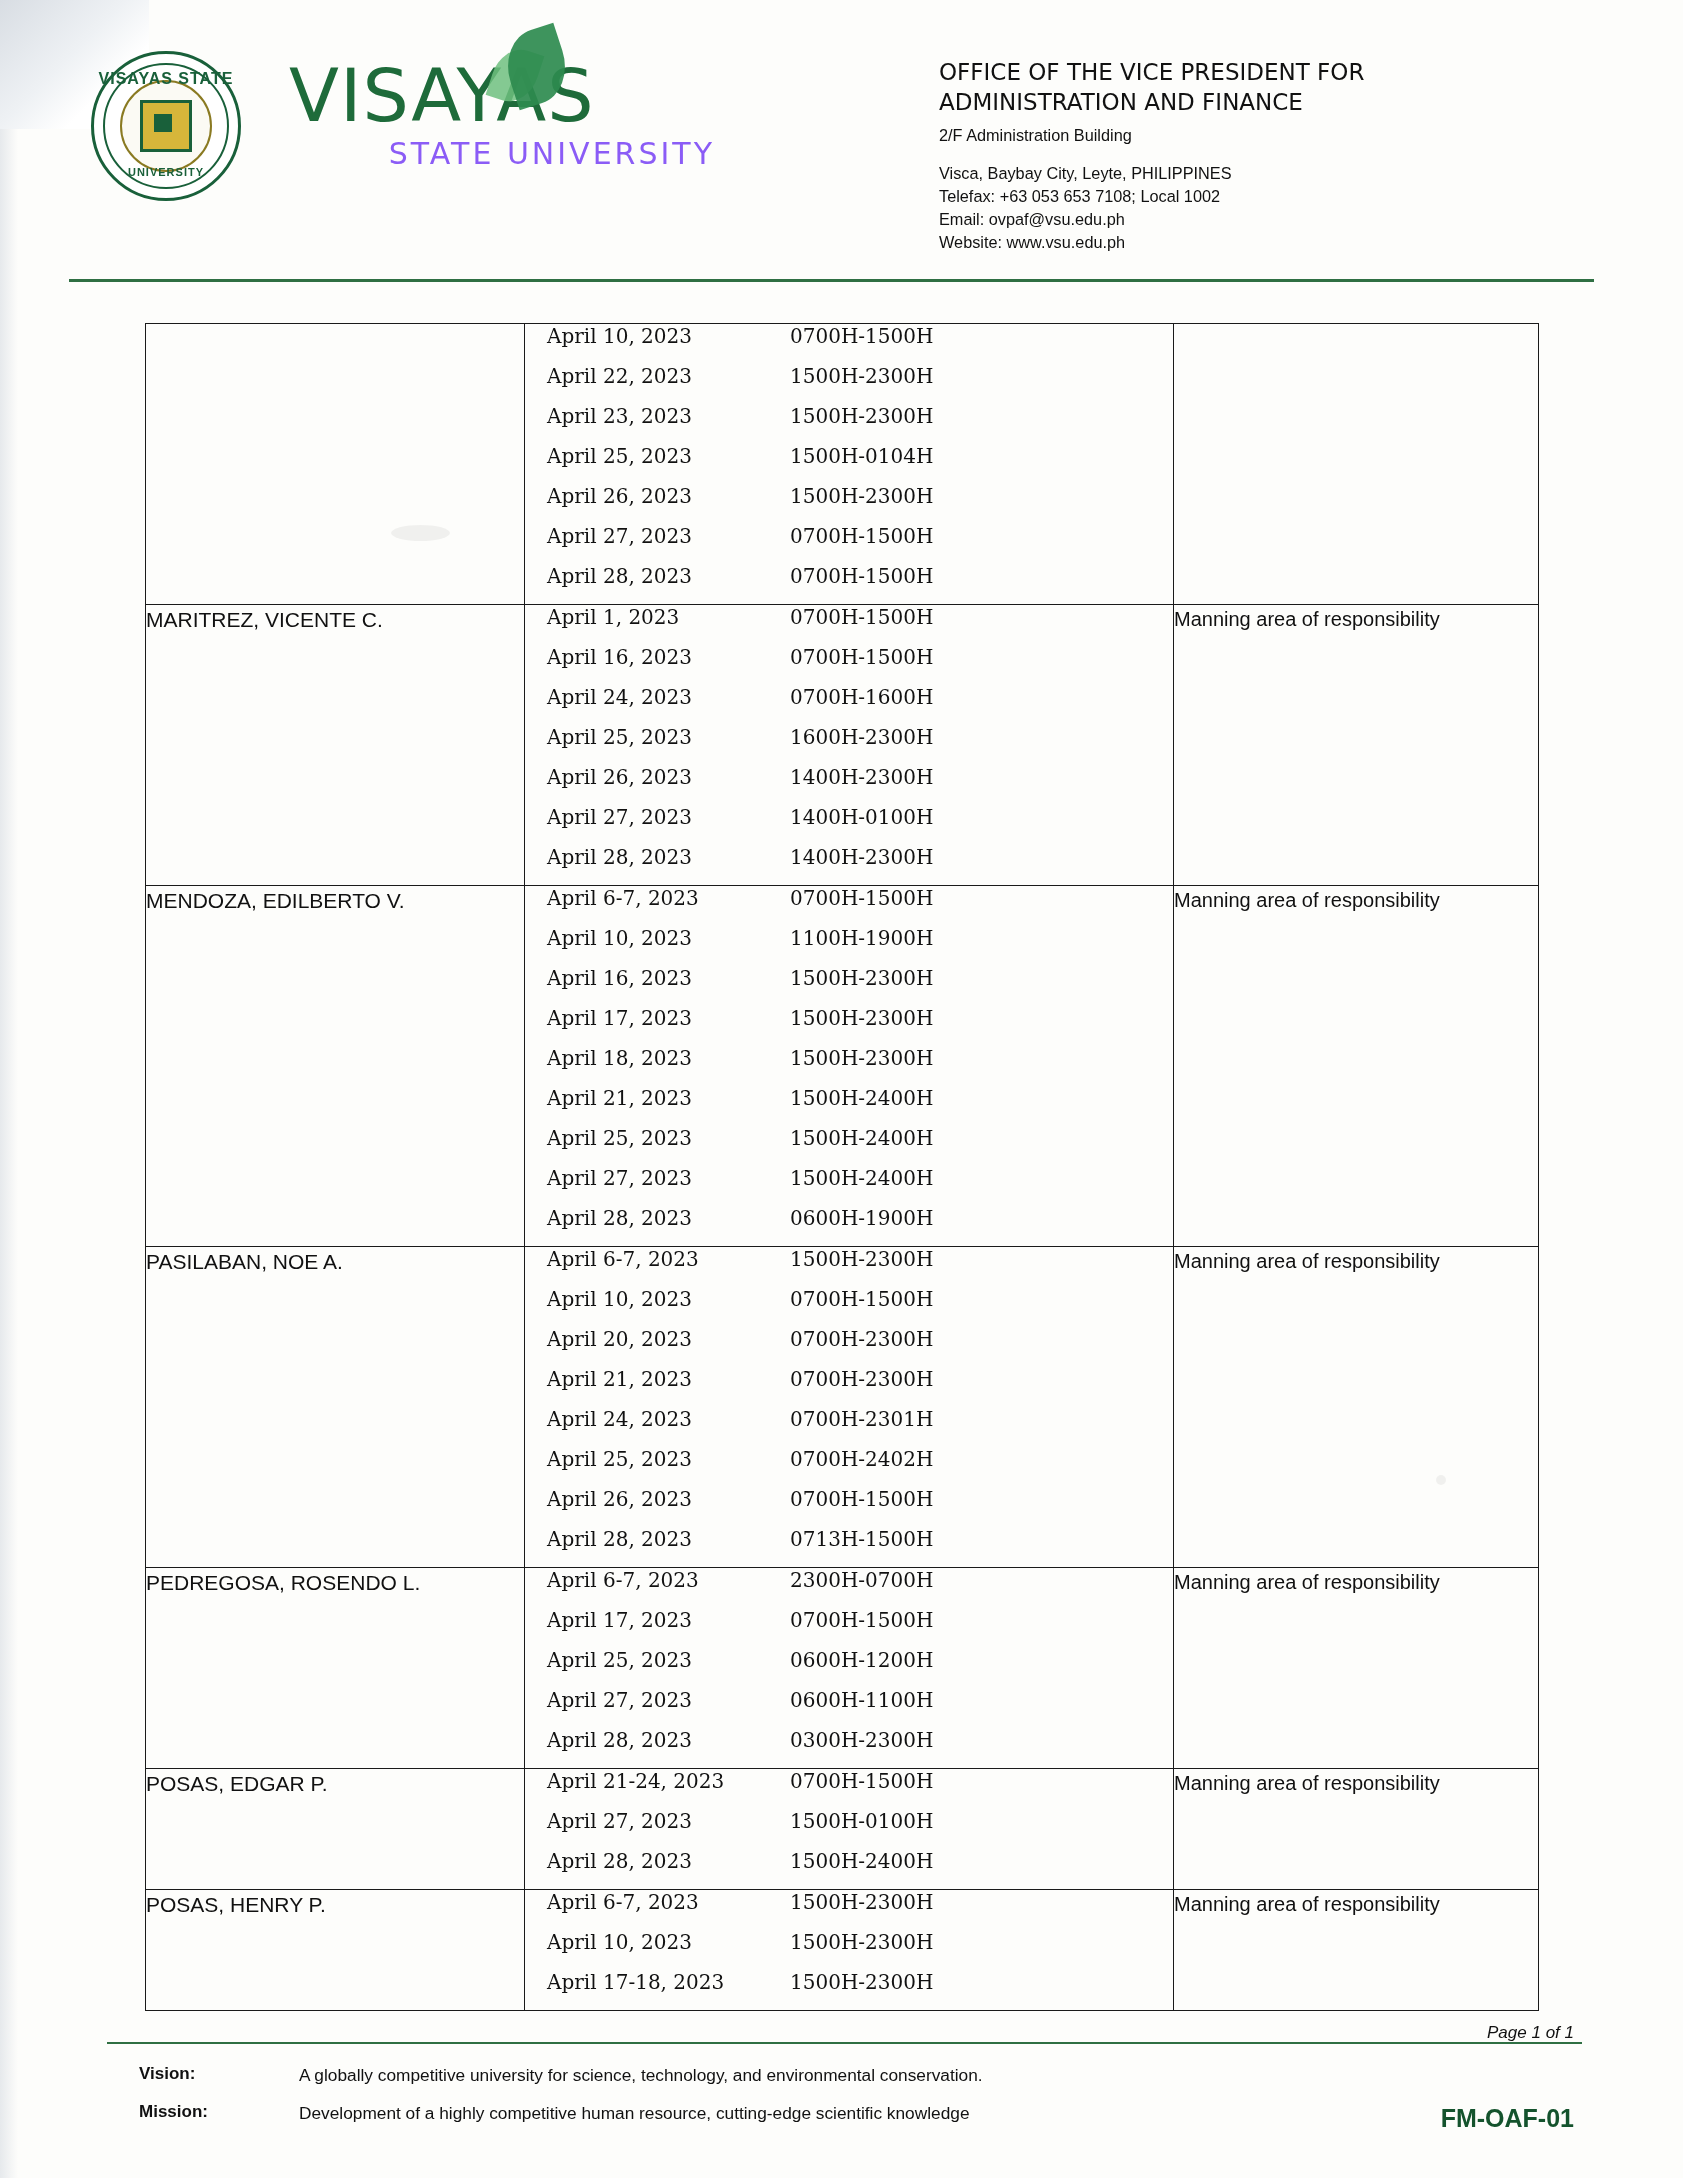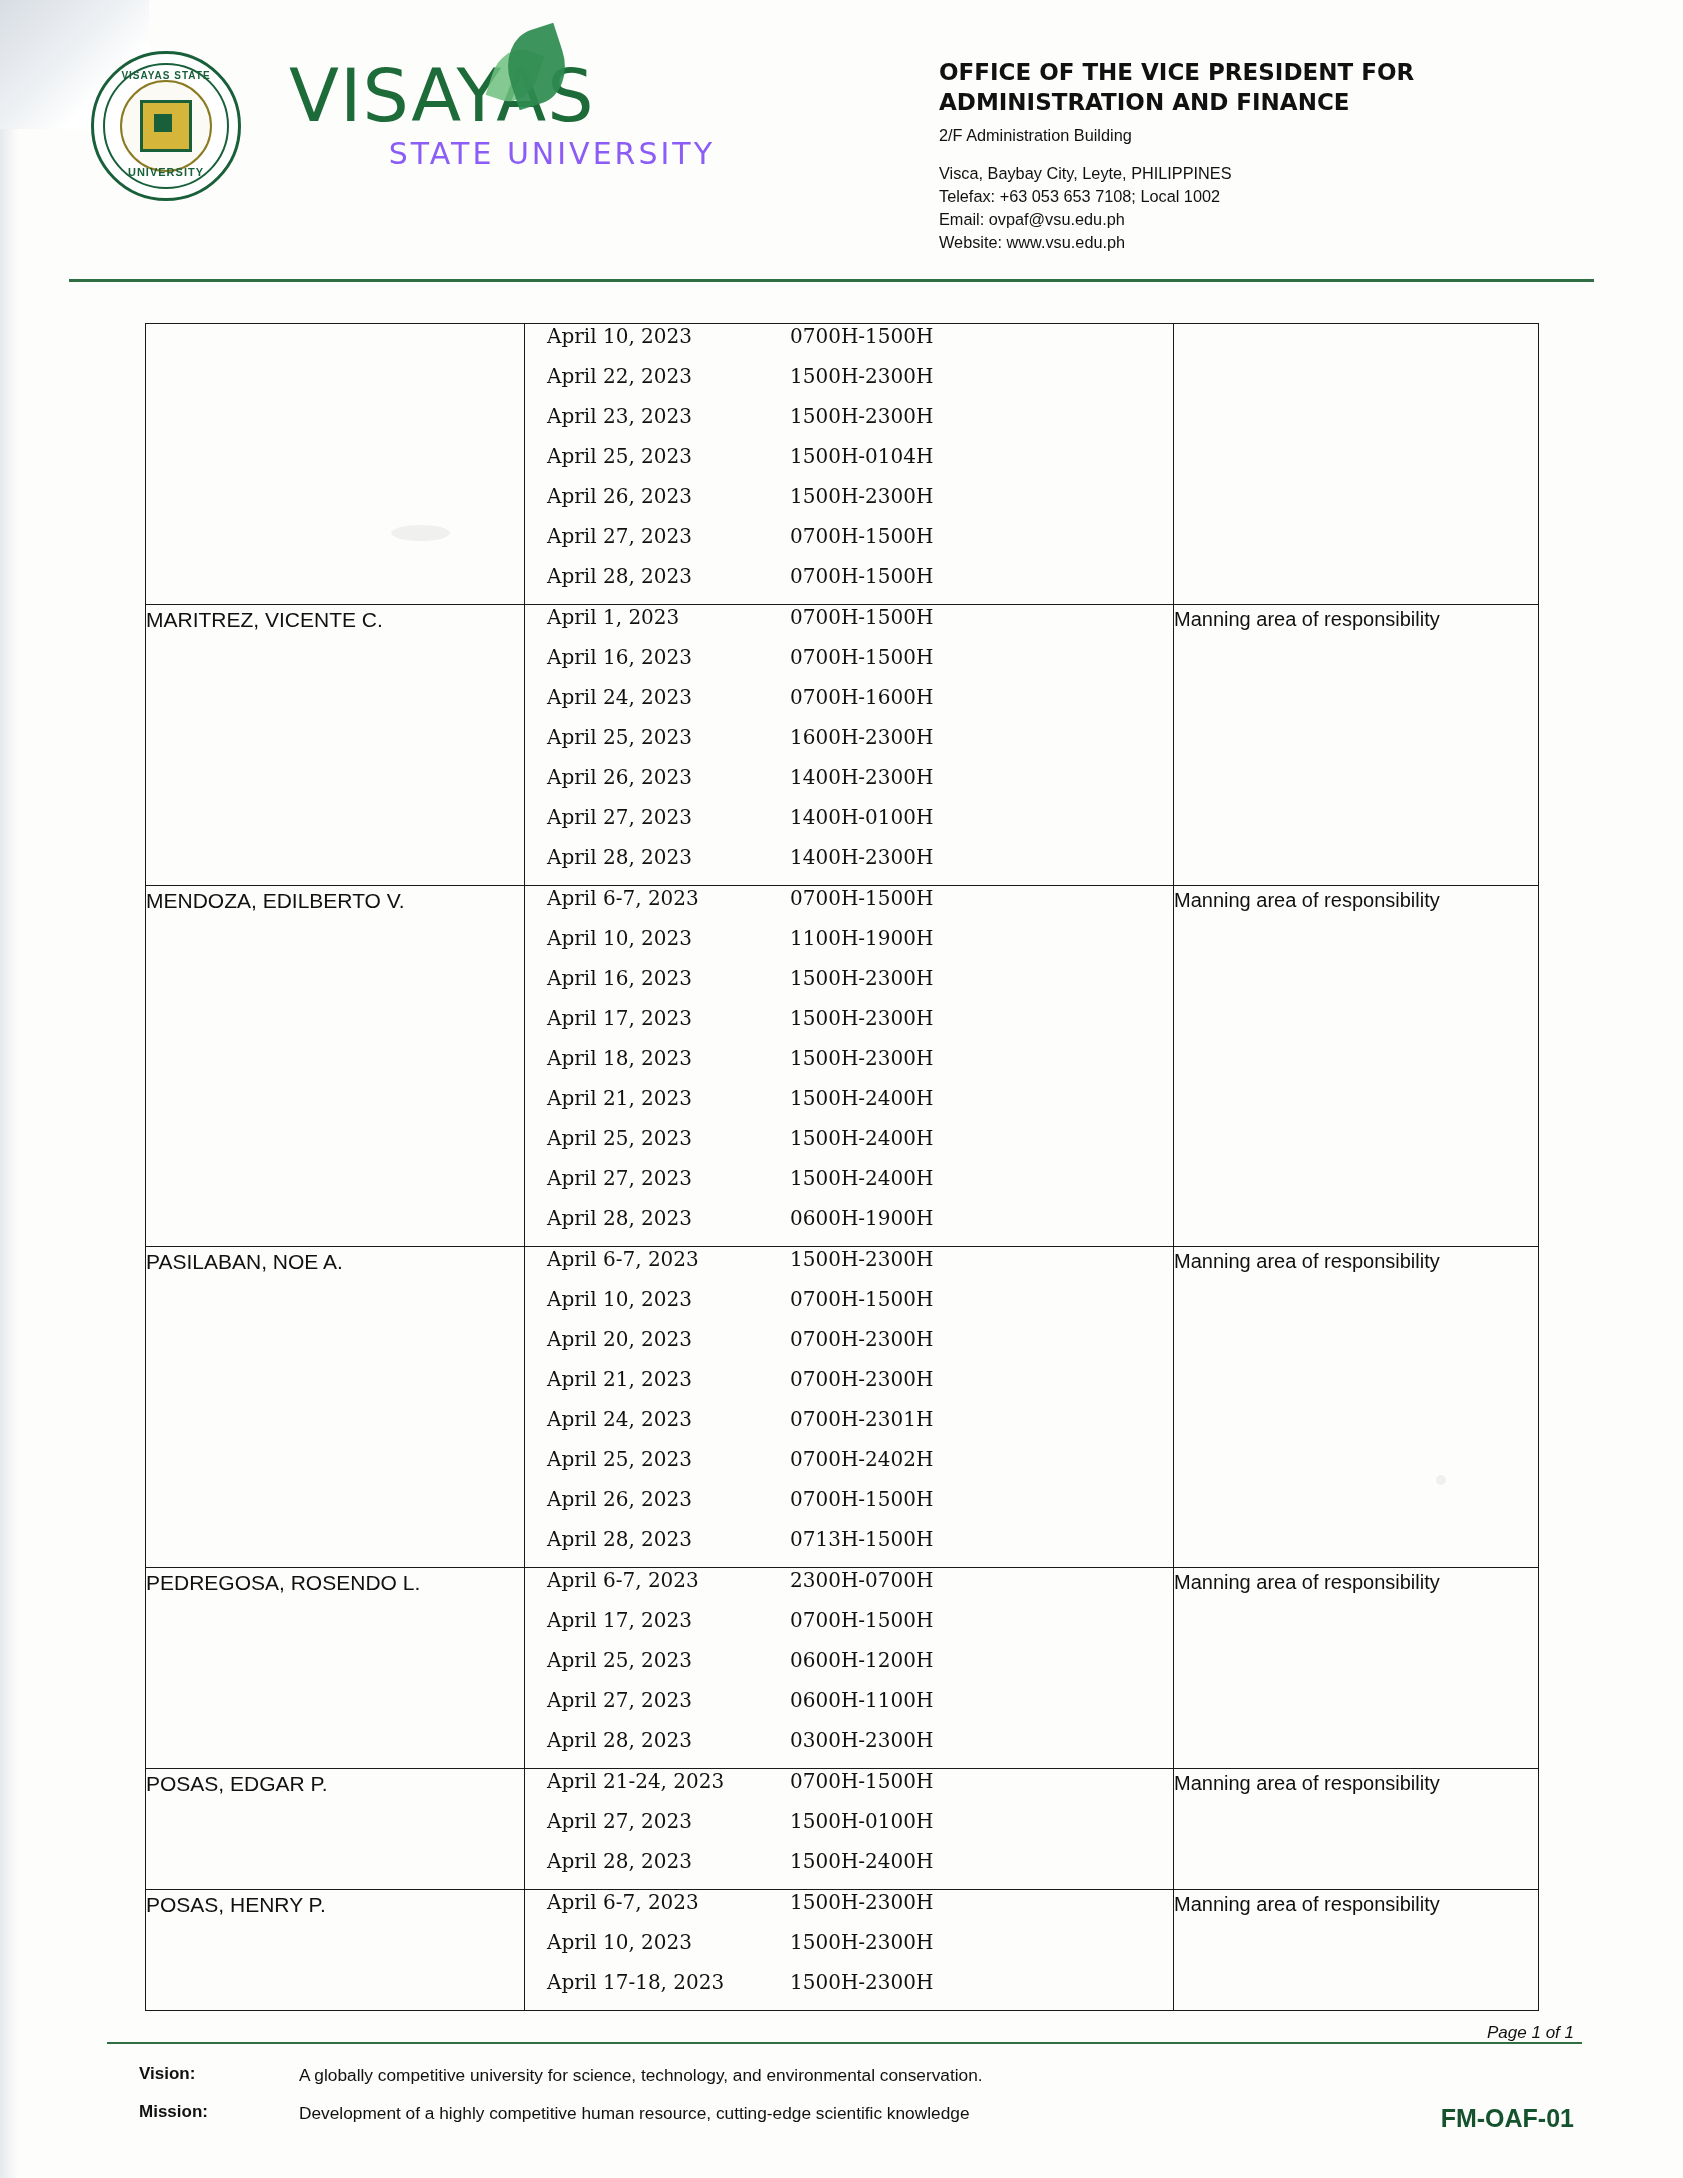--- a/index.html
+++ b/index.html
@@ -75,21 +75,21 @@
     content: "";
     position: absolute;
     left: 11px; top: 11px;
     width: 18px; height: 18px;
     background: #19603a;
   }
   .seal-top-text {
     position: absolute;
     left: 0; right: 0; top: 16px;
     text-align: center;
-    font-size: 10px;
+    font-size: 16px;
     font-weight: bold;
     letter-spacing: 1px;
     color: #19603a;
   }
   .seal-bottom-text {
     position: absolute;
     left: 0; right: 0; bottom: 20px;
     text-align: center;
     font-size: 11px;
     font-weight: bold;
@@ -137,21 +137,21 @@
     opacity: .85;
   }
 
   .office-block {
     position: absolute;
     left: 939px; top: 57px;
     width: 594px;
   }
   .office-title {
     font-family: "DejaVu Sans", sans-serif;
-    font-weight: bold;
+    font-weight: normal;
     font-size: 23px;
     line-height: 30px;
     color: #111;
   }
   .office-addr {
     margin-top: 7px;
     font-size: 16.3px;
     line-height: 23px;
     color: #111;
   }

